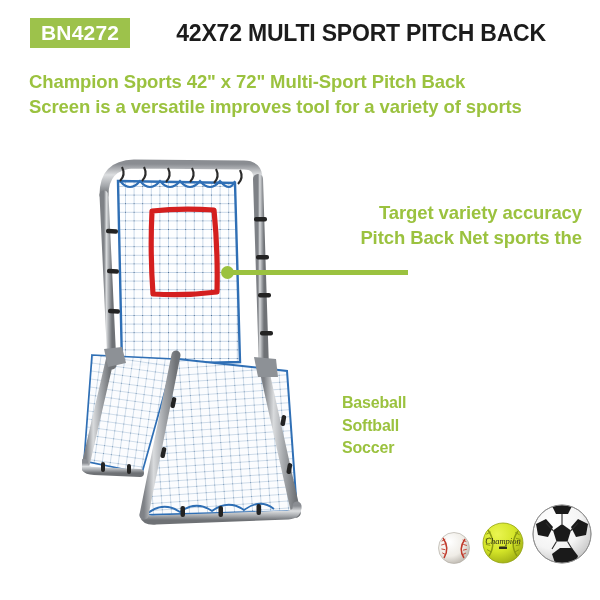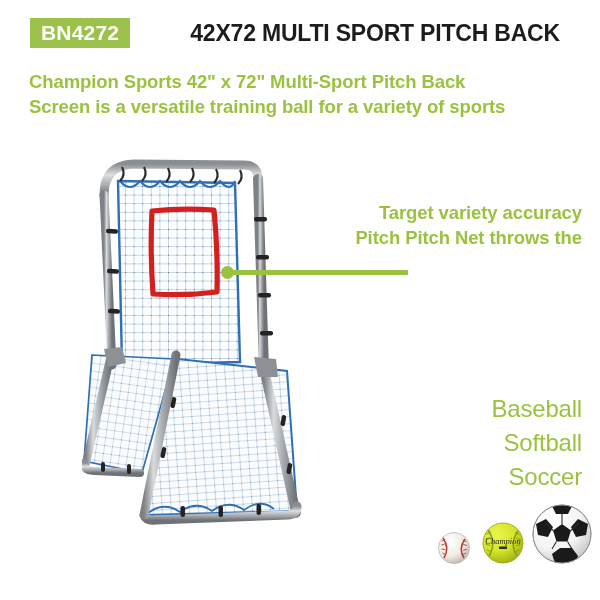--- a/index.html
+++ b/index.html
@@ -16,21 +16,20 @@
     -webkit-font-smoothing: antialiased;
   }
 
   
   .header-row {
     position: absolute;
     left: 30px;
     top: 18px;
     display: flex;
     align-items: center;
-    gap: 14px;
     white-space: nowrap;
   }
   .sku-badge {
     background: #9DC24B;
     color: #ffffff;
     font-size: 21px;
     font-weight: bold;
     letter-spacing: 0.2px;
     padding: 4px 11px 5px 11px;
     line-height: 1;
@@ -98,24 +97,24 @@
     border-radius: 50%;
     background: #9BC23F;
   }
 
   
   .sports-list {
     position: absolute;
     right: 18px;
     top: 392px;
     width: 240px;
-    text-align: right;
+    text-align: left;
     color: #9BC23F;
-    font-size: 24px;
-    font-weight: normal;
+    font-size: 16px;
+    font-weight: bold;
     line-height: 1.42;
     letter-spacing: -0.2px;
   }
 
   
   .balls {
     position: absolute;
     left: 430px;
     top: 498px;
     width: 160px;
@@ -130,21 +129,21 @@
 </head>
 <body>
 
 <div class="header-row">
   <span class="sku-badge">BN4272</span>
   <span class="product-title">42X72 MULTI SPORT PITCH BACK</span>
 </div>
 
 <div class="subtitle">
   <div>Champion Sports 42" x 72" Multi-Sport Pitch Back</div>
-  <div>Screen is a versatile training ball for a variety of sports</div>
+  <div>Screen is a versatile improves tool for a variety of sports</div>
 </div>
 
 <div class="product-stage">
   <svg width="250" height="385" viewBox="0 0 250 385" xmlns="http://www.w3.org/2000/svg">
     <defs>
       <linearGradient id="tube" x1="0" y1="0" x2="1" y2="0">
         <stop offset="0%" stop-color="#7e8186"></stop>
         <stop offset="30%" stop-color="#d9dbdd"></stop>
         <stop offset="60%" stop-color="#a7aaae"></stop>
         <stop offset="100%" stop-color="#6f7276"></stop>
@@ -254,21 +253,21 @@
       <rect x="134" y="366" width="11" height="4.5" rx="2" transform="rotate(90 139 368)"></rect>
       <rect x="172" y="364" width="11" height="4.5" rx="2" transform="rotate(90 177 366)"></rect>
       <rect x="16" y="322" width="10" height="4" rx="2" transform="rotate(90 21 324)"></rect>
       <rect x="42" y="324" width="10" height="4" rx="2" transform="rotate(90 47 326)"></rect>
     </g>
   </svg>
 </div>
 
 <div class="callout">
   <div>Target variety accuracy</div>
-  <div>Pitch Pitch Net throws the</div>
+  <div>Pitch Back Net sports the</div>
 </div>
 <div class="callout-line"></div>
 <div class="callout-dot"></div>
 
 <div class="sports-list">
   <div>Baseball</div>
   <div>Softball</div>
   <div>Soccer</div>
 </div>
 

